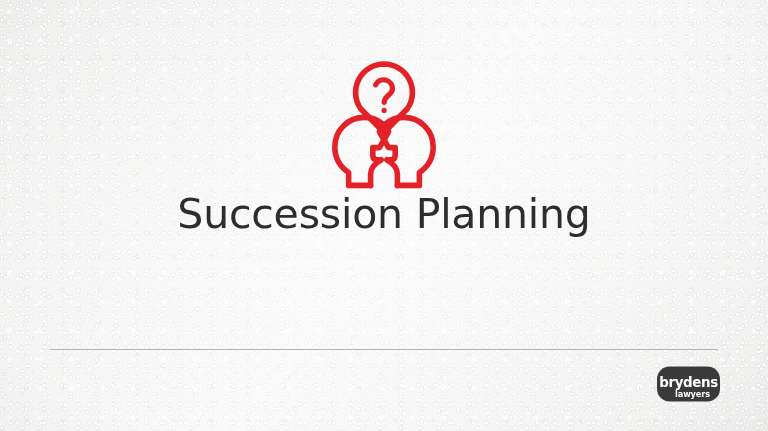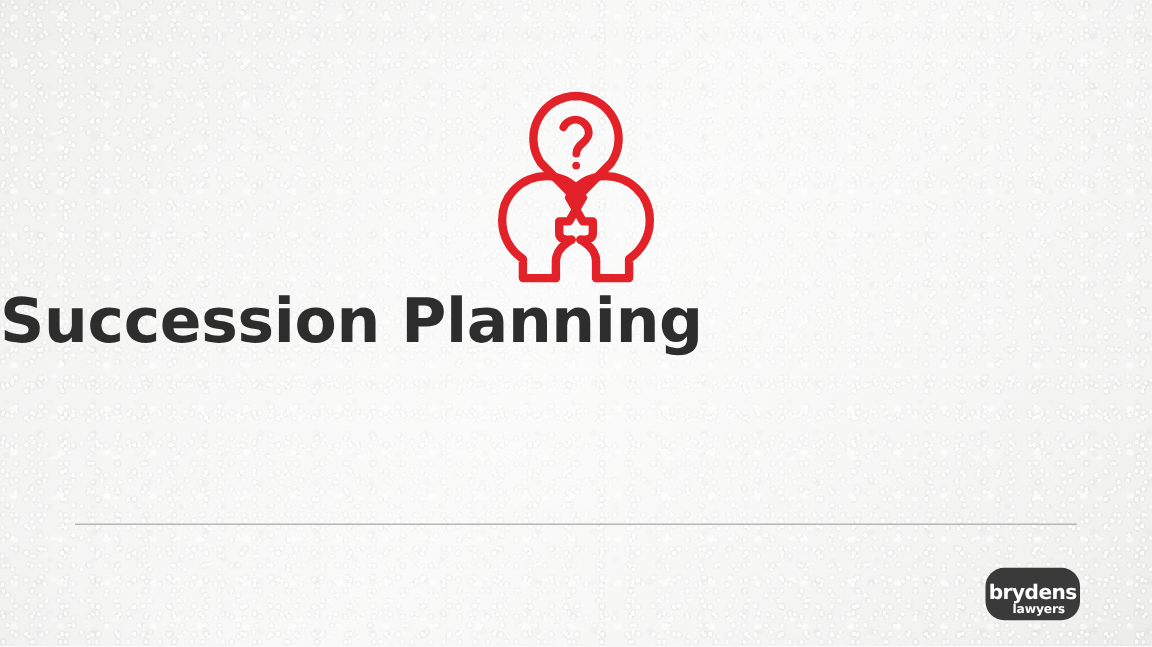--- a/index.html
+++ b/index.html
@@ -84,23 +84,24 @@
     height: 130px;
   }
   .icon-wrap svg { display: block; width: 100%; height: 100%; }
 
   
   .title {
     position: absolute;
     left: 0;
     right: 0;
     top: 190px;
+    text-align: center;
     font-family: "DejaVu Sans", sans-serif;
     font-size: 41px;
-    font-weight: 700;
+    font-weight: 400;
     letter-spacing: -0.2px;
     color: #2d2d2d;
     line-height: 1.18;
     white-space: nowrap;
   }
 
   
   .divider {
     position: absolute;
     left: 50px;
@@ -124,21 +125,21 @@
     left: 0;
     top: 1px;
     width: 108px;
     height: 44px;
   }
   .variety-logo svg { display: block; width: 100%; height: 100%; }
 
   .brydens-logo {
     position: absolute;
     left: 122px;
-    top: 18px;
+    top: 6px;
     width: 67px;
     height: 36px;
   }
   .brydens-logo svg { display: block; width: 100%; height: 100%; }
 
 </style>
 </head>
 <body>
 
 <div class="slide">

